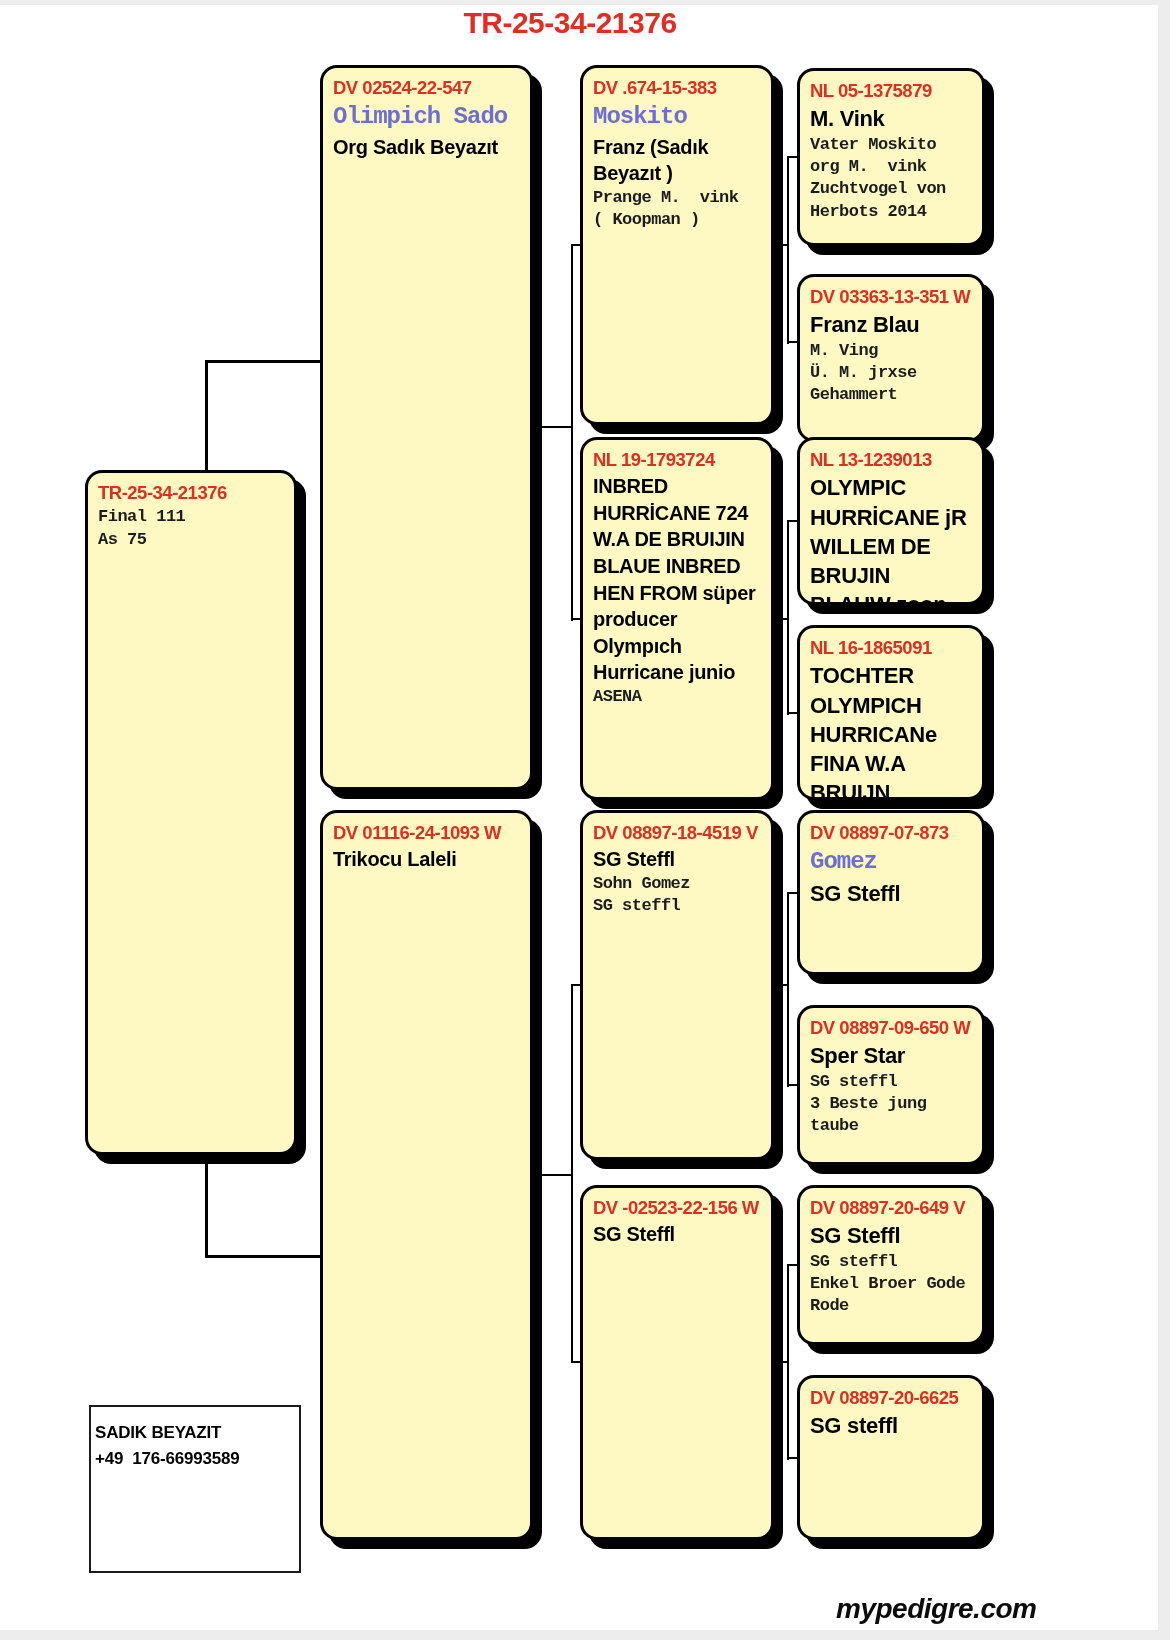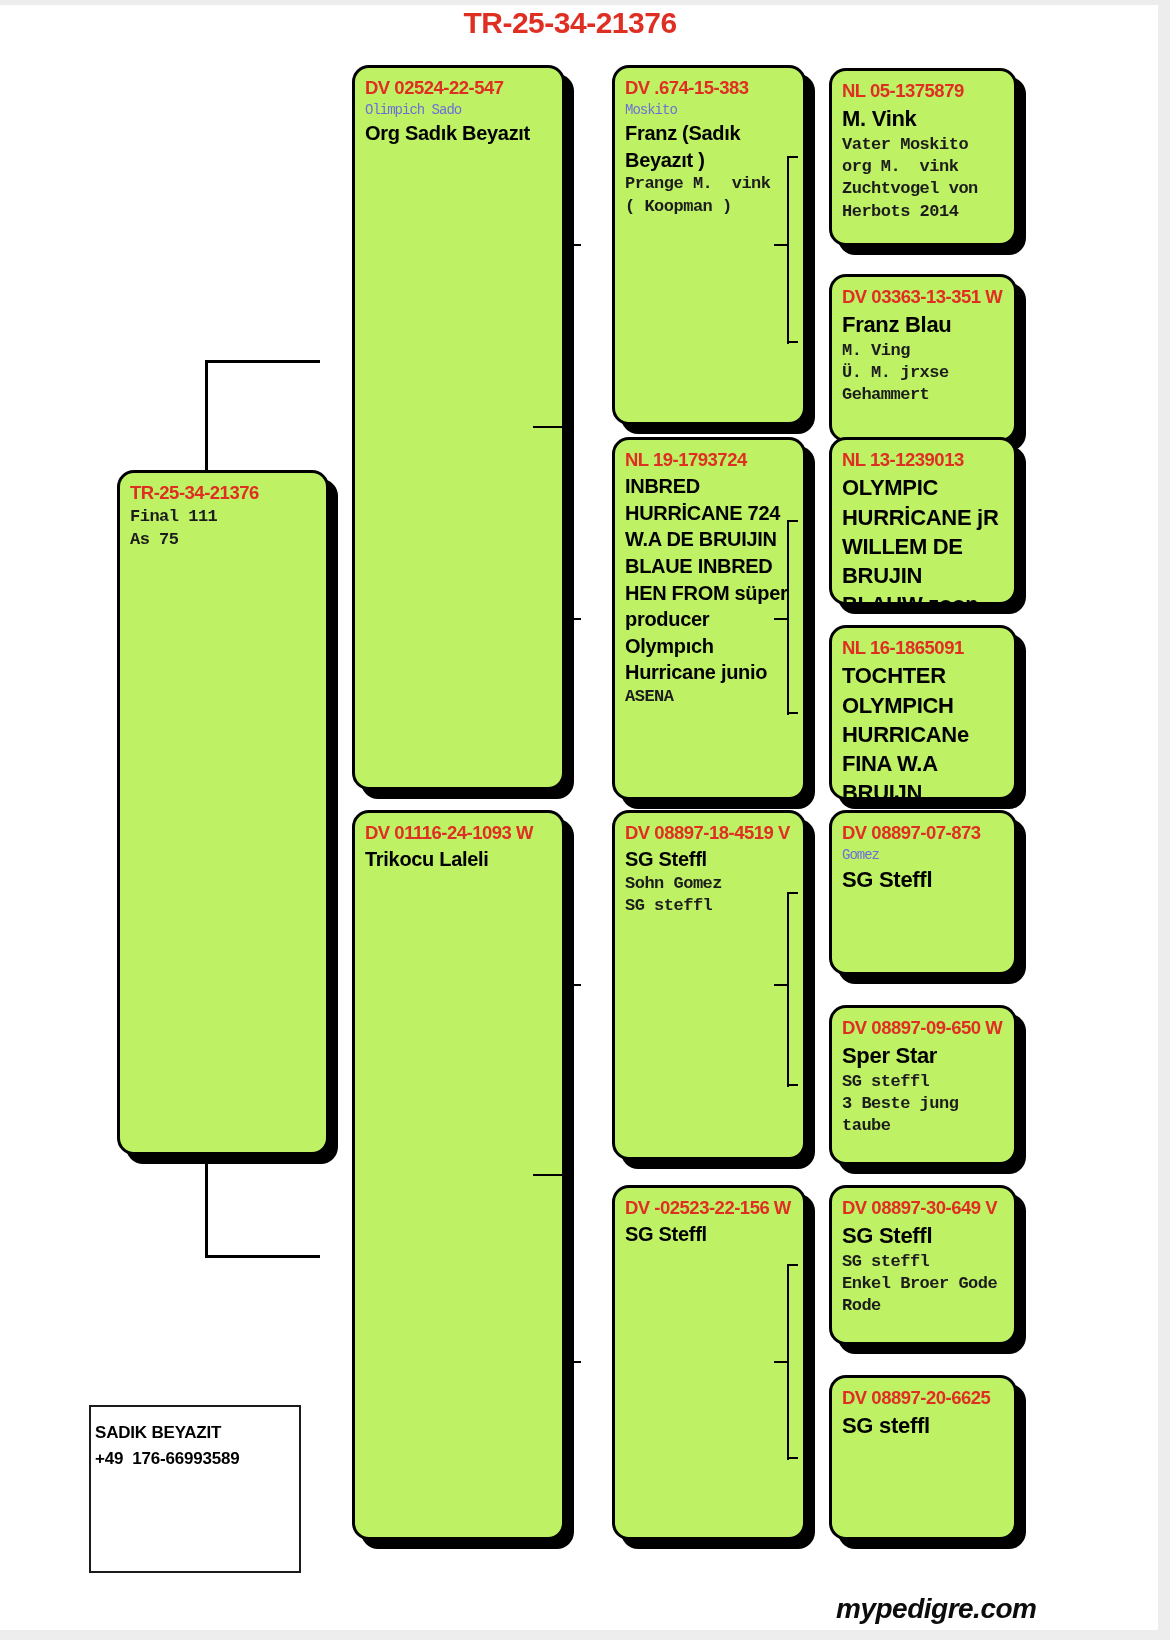--- a/index.html
+++ b/index.html
@@ -6,32 +6,32 @@
   body{
     width:1170px;height:1640px;position:relative;overflow:hidden;
     background:#ffffff;font-family:"Liberation Sans",sans-serif;
   }
   .edge{position:absolute;background:#ededee;}
   .title{
     position:absolute;top:6px;left:0;width:1140px;text-align:center;
     font-weight:bold;font-size:30px;color:var(--red,#df2f23);letter-spacing:-.5px;
   }
   .box{
-    position:absolute;box-sizing:border-box;background:#bef264;
+    position:absolute;box-sizing:border-box;background:#fef9c3;
     border:3px solid #000;border-radius:17px;
     box-shadow:9px 9px 0 0 var(--shadow,#000);
-    padding:7px 10px;overflow:hidden;margin-left:32px;
+    padding:7px 10px;overflow:hidden;
   }
   .ring{
     color:var(--red,#df2f23);font-weight:bold;font-size:18.5px;line-height:1.42;
     letter-spacing:-.5px;
   }
   .blue{
-    font-family:"Liberation Mono",monospace;font-size:14px;line-height:1.35;
-    color:var(--blue,#6e6ed8);letter-spacing:-1px;white-space:pre-wrap;
+    font-family:"Liberation Mono",monospace;font-size:24px;line-height:1.35;
+    color:var(--blue,#6e6ed8);letter-spacing:-1px;white-space:pre-wrap;font-weight:bold;
   }
   .name{
     font-weight:bold;font-size:20px;line-height:1.33;letter-spacing:-.3px;
     white-space:pre-wrap;
   }
   .g4 .name{font-size:22px;}
   .details{
     font-family:"Liberation Mono",monospace;font-size:17px;line-height:1.32;
     letter-spacing:-.5px;white-space:pre-wrap;color:#1c1c1c;font-weight:bold;
   }
@@ -121,21 +121,21 @@
   <div class="name">SG Steffl</div>
 </div>
 <div class="box g4" style="left:797px;top:1005px;width:188px;height:160px">
   <div class="ring">DV 08897-09-650 W</div>
   <div class="name">Sper Star</div>
   <div class="details">SG steffl
 3 Beste jung
 taube</div>
 </div>
 <div class="box g4" style="left:797px;top:1185px;width:188px;height:160px">
-  <div class="ring">DV 08897-30-649 V</div>
+  <div class="ring">DV 08897-20-649 V</div>
   <div class="name">SG Steffl</div>
   <div class="details">SG steffl
 Enkel Broer Gode
 Rode</div>
 </div>
 <div class="box g4" style="left:797px;top:1375px;width:188px;height:165px">
   <div class="ring">DV 08897-20-6625</div>
   <div class="name">SG steffl</div>
 </div>
 

